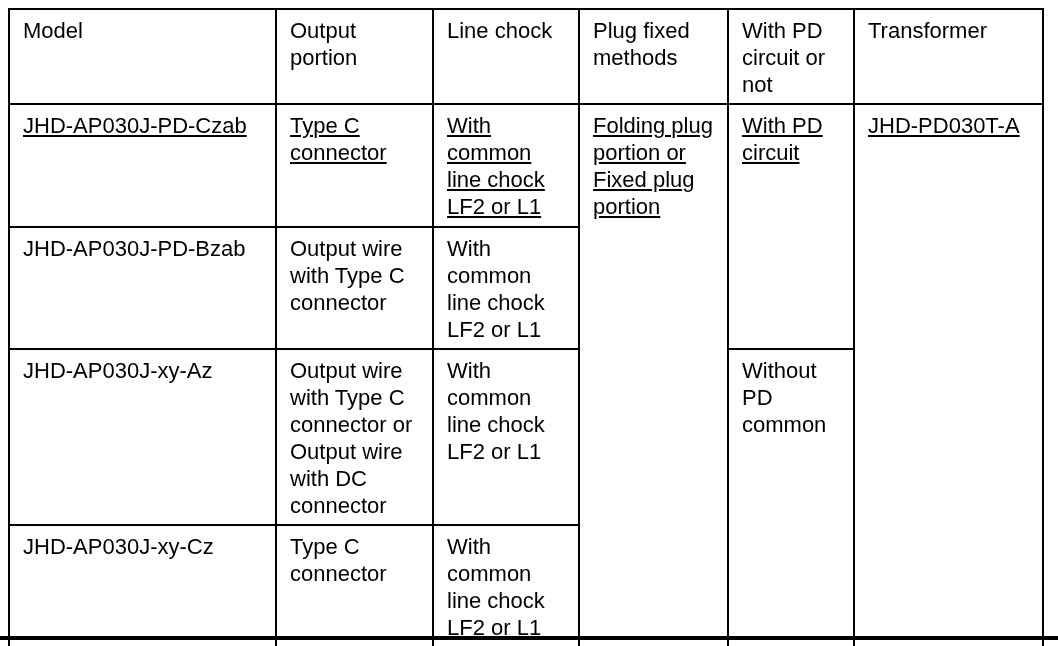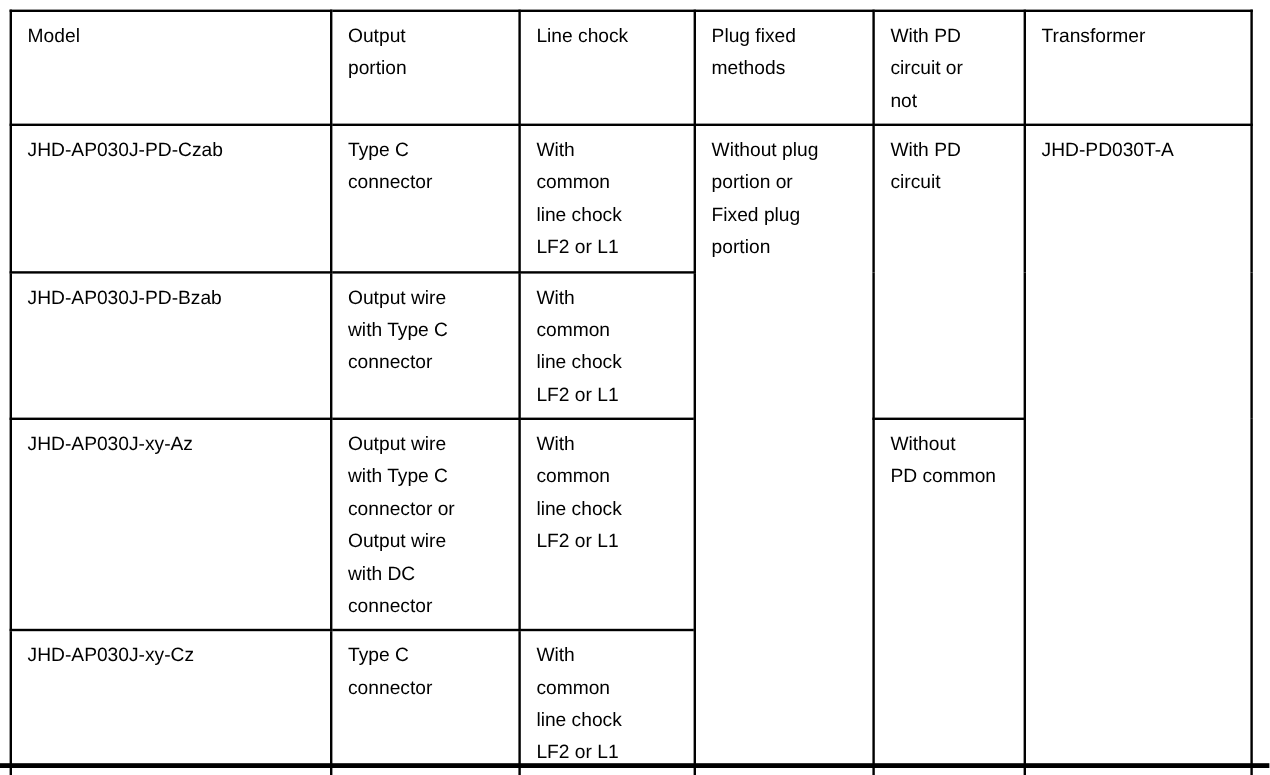--- a/index.html
+++ b/index.html
@@ -20,29 +20,29 @@
     left: 8px;
     top: 8px;
     width: 1034px;
     border-collapse: collapse;
     table-layout: fixed;
   }
   .spec-table td, .spec-table th {
     border: 2px solid #000000;
     vertical-align: top;
     text-align: left;
-    font-size: 16px;
+    font-size: 22px;
     line-height: 27px;
     font-weight: normal;
     padding: 7px 5px 5px 13px;
     white-space: pre-line;
     overflow: hidden;
   }
   tr.row-header  { height: 89px;  }
-  tr.row-czab    { height: 123px; }
+  tr.row-czab    { height: 123px; text-decoration: underline; }
   tr.row-bzab    { height: 122px; }
   tr.row-xyaz    { height: 175px; }
   tr.row-xycz    { height: 118px; }
   .bottom-rule {
     position: absolute;
     left: 0;
     top: 636px;
     width: 1058px;
     height: 4px;
     background: #000000;
@@ -74,21 +74,21 @@
       <th>Transformer</th>
     </tr>
     <tr class="row-czab">
       <td>JHD-AP030J-PD-Czab</td>
       <td>Type C
 connector</td>
       <td>With
 common
 line chock
 LF2 or L1</td>
-      <td rowspan="4">Without plug
+      <td rowspan="4">Folding plug
 portion or
 Fixed plug
 portion</td>
       <td rowspan="2">With PD
 circuit</td>
       <td rowspan="4">JHD-PD030T-A</td>
     </tr>
     <tr class="row-bzab">
       <td>JHD-AP030J-PD-Bzab</td>
       <td>Output wire

